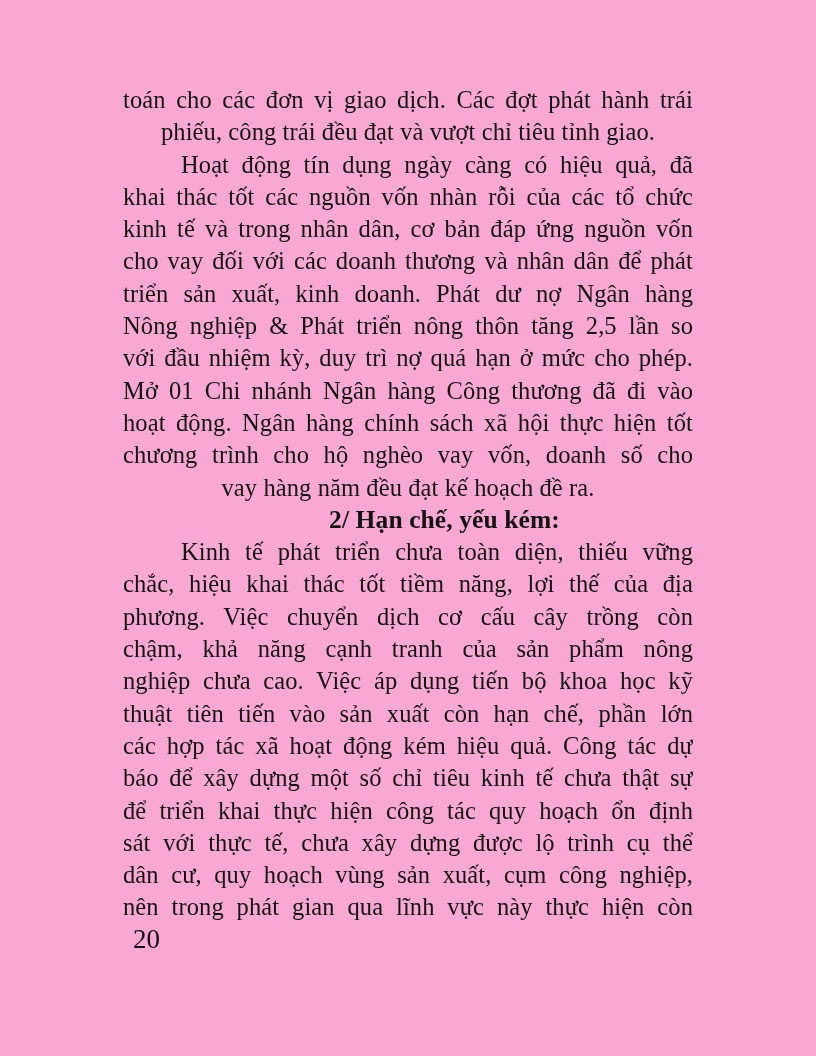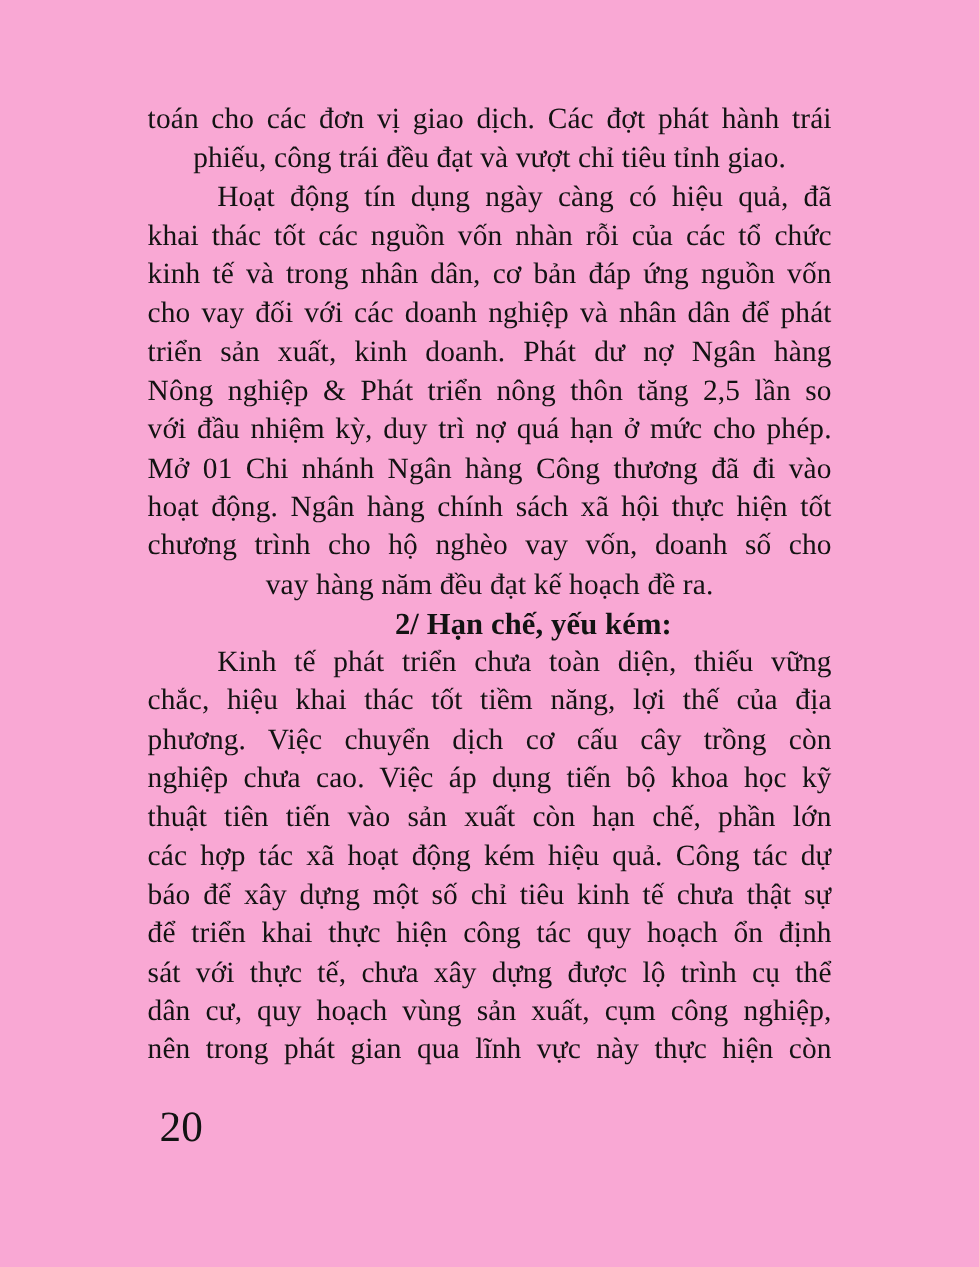--- a/index.html
+++ b/index.html
@@ -40,47 +40,48 @@
   }
   .line.heading {
     font-weight: bold;
     font-size: 25.5px;
     text-indent: 73px;
   }
   .page-number {
     position: absolute;
     left: 133px;
     top: 922px;
-    font-size: 36px;
+    font-size: 27px;
     line-height: 34px;
     color: #131313;
   }
 </style>
 </head>
 <body>
 
 <div class="page">
   <div class="text-block" id="text-block">
       <div class="line justify">toán cho các đơn vị giao dịch. Các đợt phát hành trái</div>
       <div class="line">phiếu, công trái đều đạt và vượt chỉ tiêu tỉnh giao.</div>
       <div class="line justify indent">Hoạt động tín dụng ngày càng có hiệu quả, đã</div>
       <div class="line justify">khai thác tốt các nguồn vốn nhàn rỗi của các tổ chức</div>
       <div class="line justify">kinh tế và trong nhân dân, cơ bản đáp ứng nguồn vốn</div>
-      <div class="line justify">cho vay đối với các doanh nghiệp và nhân dân để phát</div>
+      <div class="line justify">cho vay đối với các doanh thương và nhân dân để phát</div>
       <div class="line justify">triển sản xuất, kinh doanh. Phát dư nợ Ngân hàng</div>
       <div class="line justify">Nông nghiệp &amp; Phát triển nông thôn tăng 2,5 lần so</div>
       <div class="line justify">với đầu nhiệm kỳ, duy trì nợ quá hạn ở mức cho phép.</div>
       <div class="line justify">Mở 01 Chi nhánh Ngân hàng Công thương đã đi vào</div>
       <div class="line justify">hoạt động. Ngân hàng chính sách xã hội thực hiện tốt</div>
       <div class="line justify">chương trình cho hộ nghèo vay vốn, doanh số cho</div>
       <div class="line">vay hàng năm đều đạt kế hoạch đề ra.</div>
       <div class="line heading">2/ Hạn chế, yếu kém:</div>
       <div class="line justify indent">Kinh tế phát triển chưa toàn diện, thiếu vững</div>
       <div class="line justify">chắc, hiệu khai thác tốt tiềm năng, lợi thế của địa</div>
       <div class="line justify">phương. Việc chuyển dịch cơ cấu cây trồng còn</div>
+      <div class="line justify">chậm, khả năng cạnh tranh của sản phẩm nông</div>
       <div class="line justify">nghiệp chưa cao. Việc áp dụng tiến bộ khoa học kỹ</div>
       <div class="line justify">thuật tiên tiến vào sản xuất còn hạn chế, phần lớn</div>
       <div class="line justify">các hợp tác xã hoạt động kém hiệu quả. Công tác dự</div>
       <div class="line justify">báo để xây dựng một số chỉ tiêu kinh tế chưa thật sự</div>
       <div class="line justify">để triển khai thực hiện công tác quy hoạch ổn định</div>
       <div class="line justify">sát với thực tế, chưa xây dựng được lộ trình cụ thể</div>
       <div class="line justify">dân cư, quy hoạch vùng sản xuất, cụm công nghiệp,</div>
       <div class="line justify">nên trong phát gian qua lĩnh vực này thực hiện còn</div>
     </div>
   <div class="page-number">20</div>

